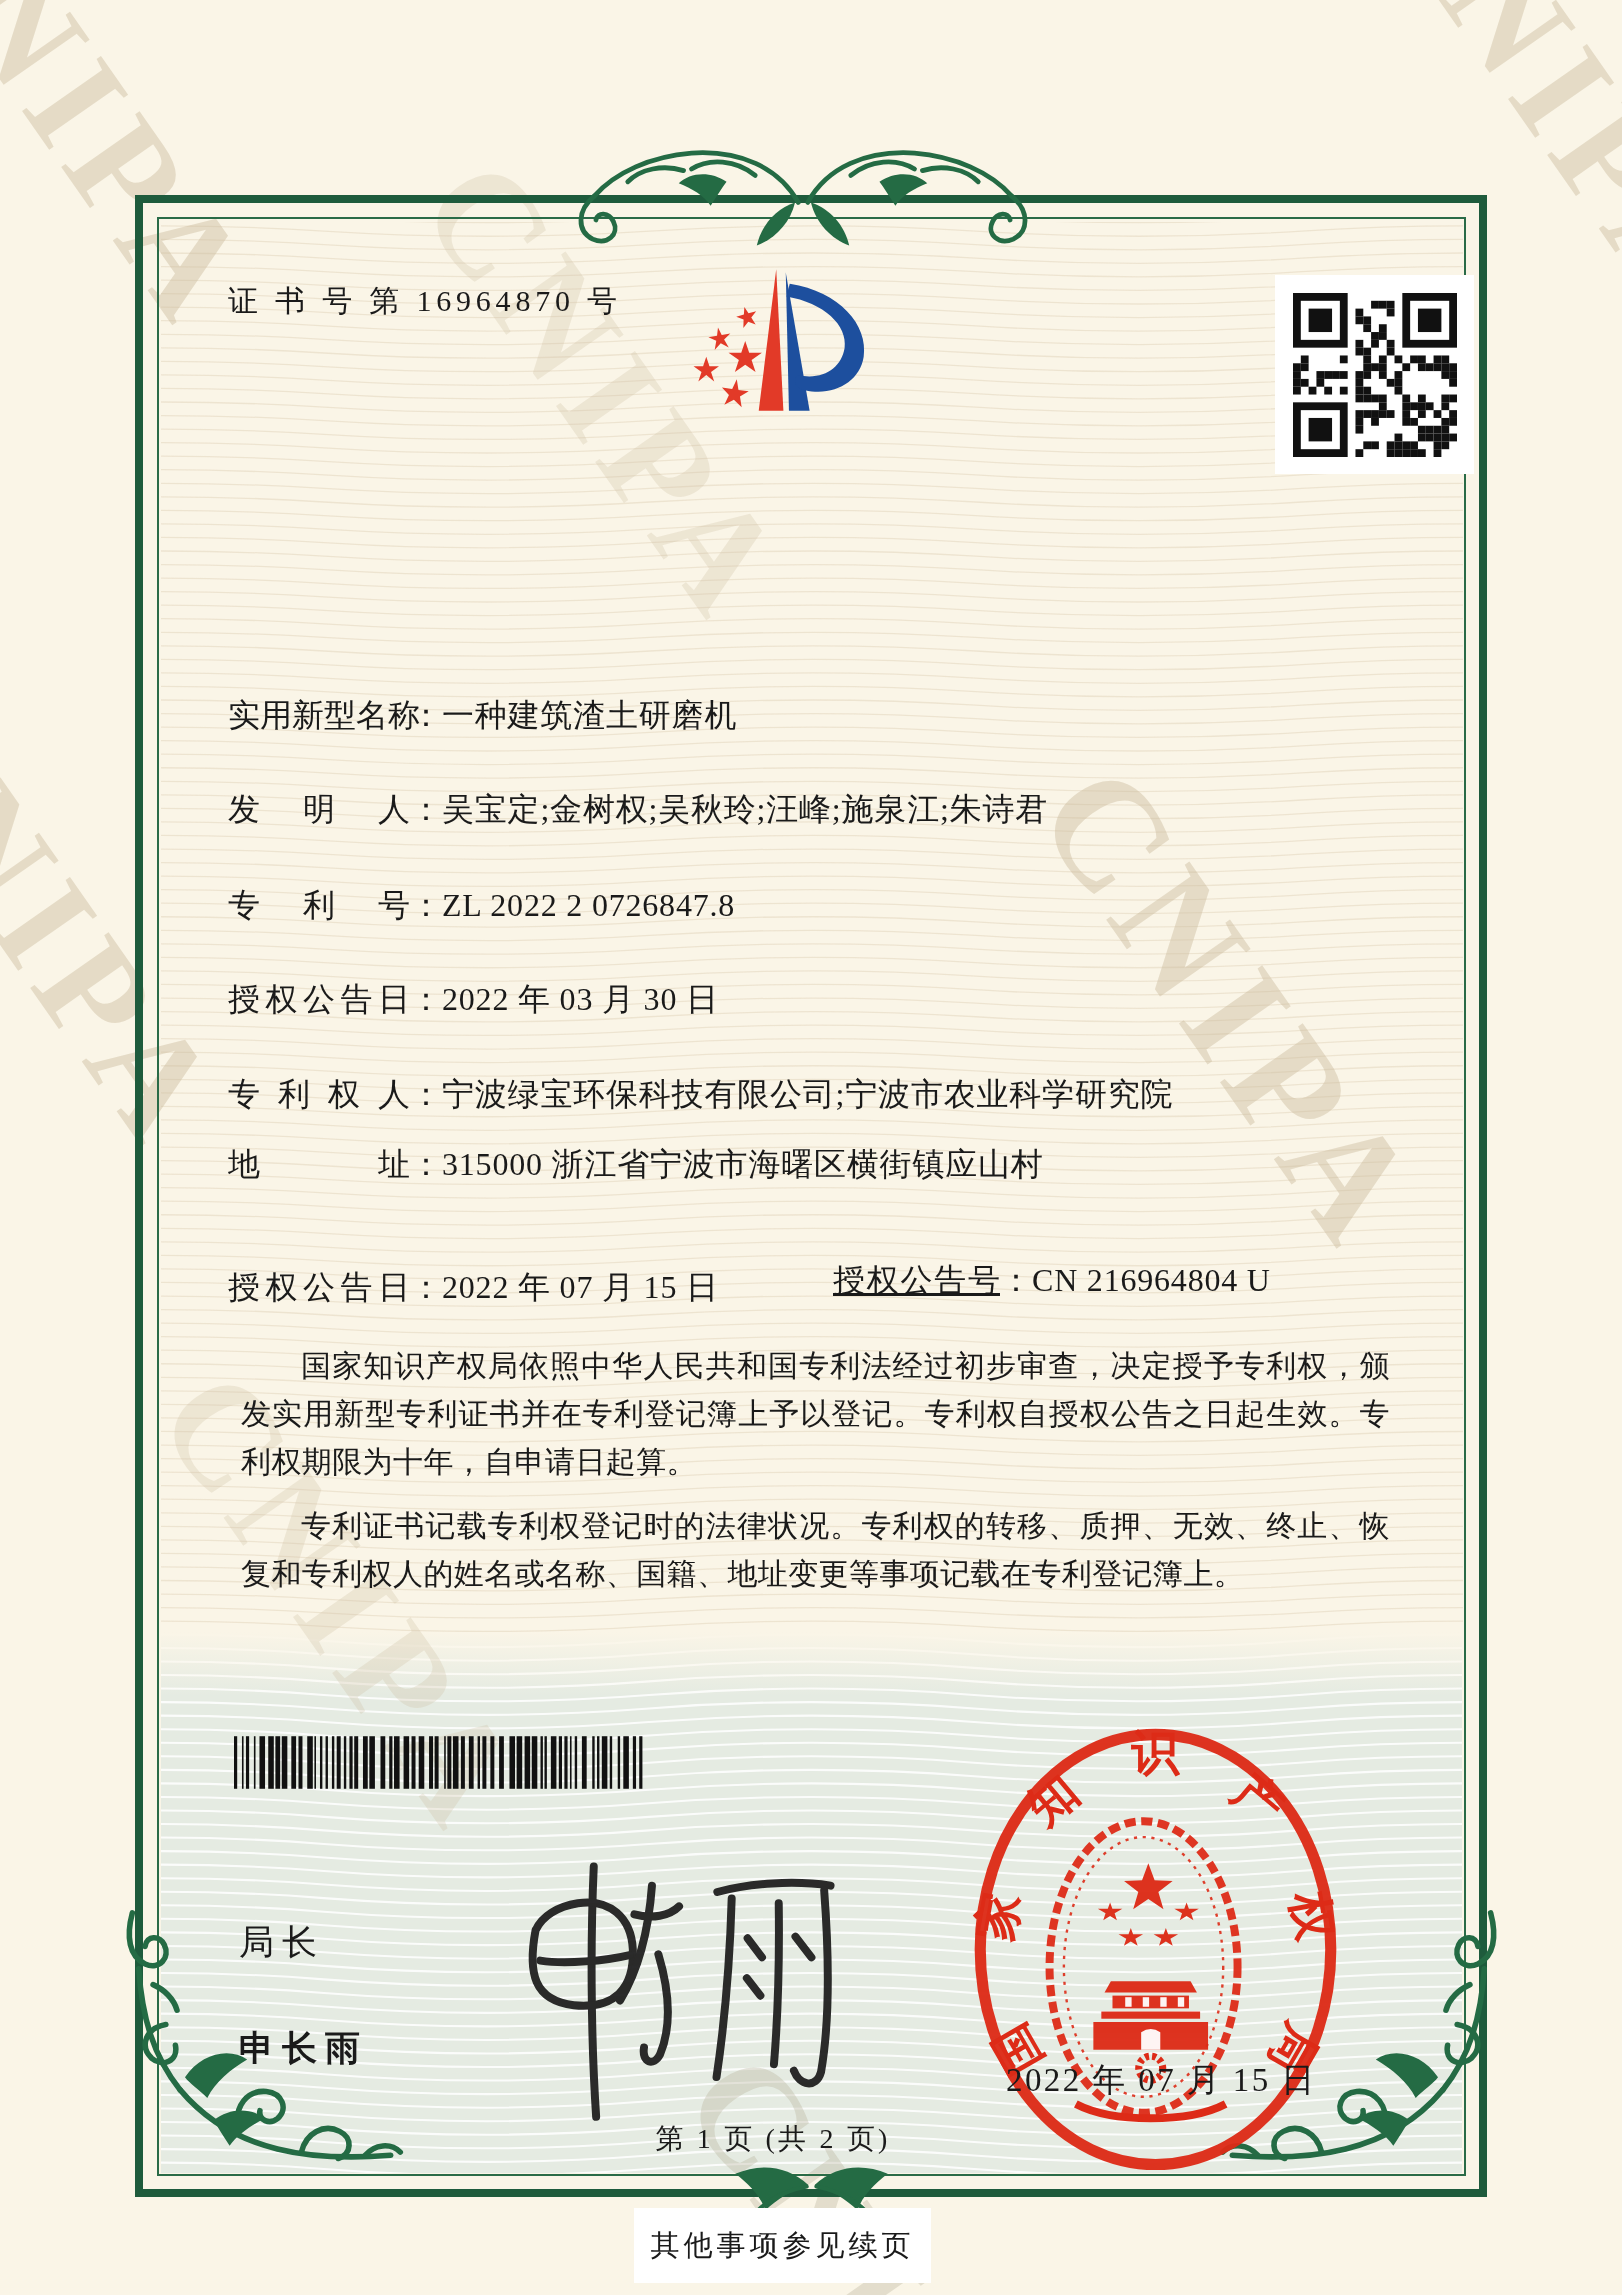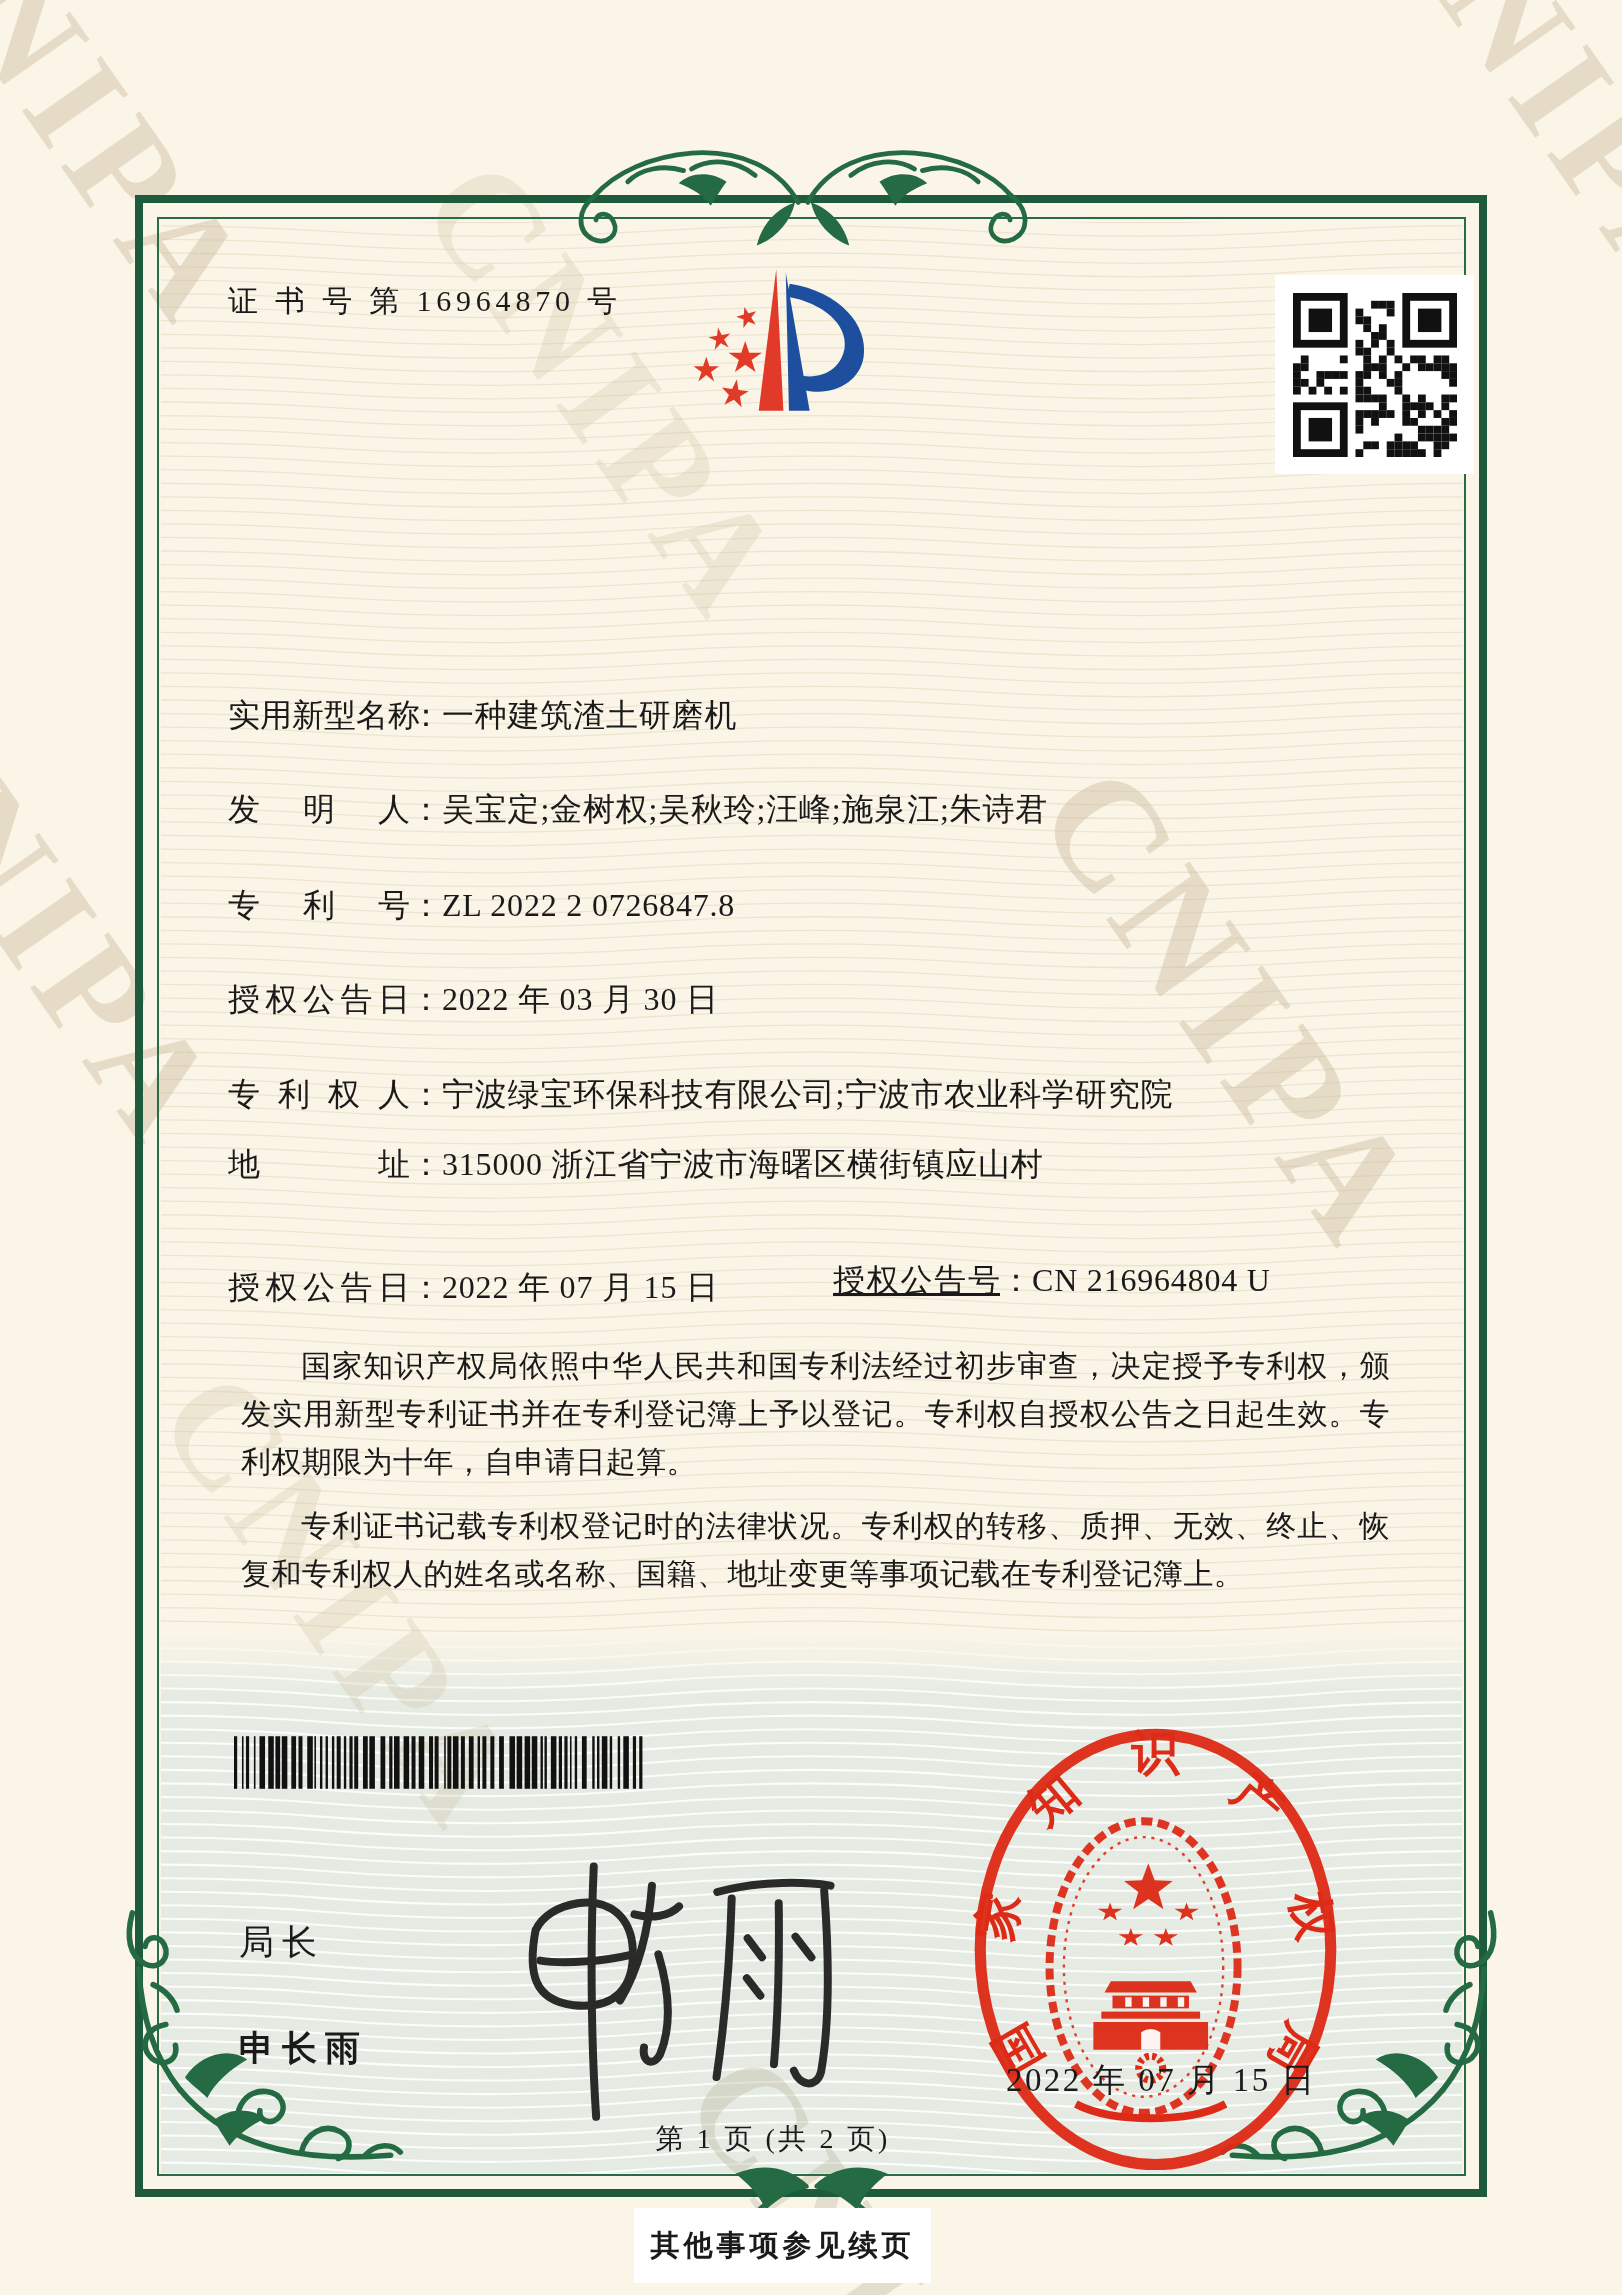--- a/index.html
+++ b/index.html
@@ -55,21 +55,21 @@
              font-family:"Liberation Sans","DejaVu Sans",sans-serif;}
   .sig-name{position:absolute;left:239px;top:2025px;font-size:35px;letter-spacing:8px;z-index:6;
             font-family:"Liberation Sans","DejaVu Sans",sans-serif;font-weight:bold;}
   .signature{position:absolute;left:478px;top:1841px;z-index:6;}
   .seal{position:absolute;left:956px;top:1712px;z-index:5;}
   .seal-date{position:absolute;left:1006px;top:2058px;width:287px;font-size:33px;
              letter-spacing:2.4px;z-index:6;white-space:nowrap;}
   .page-info{position:absolute;left:0;right:77px;top:2088px;text-align:center;font-size:28px;
              letter-spacing:3.2px;z-index:5;margin-top:32px;}
   .cont-box{position:absolute;left:634px;top:2208px;width:297px;height:75px;background:#ffffff;
-            z-index:5;display:flex;align-items:center;justify-content:center;font-weight:bold;}
+            z-index:5;display:flex;align-items:center;justify-content:center;}
   .cont-box span{font-size:29px;letter-spacing:4px;}
 </style>
 </head>
 <body>
 
 <div class="page">
 
   <svg width="0" height="0" style="position:absolute">
     <defs>
       <g id="corner-orn" stroke="#246B44" fill="none" stroke-width="7" stroke-linecap="round">

